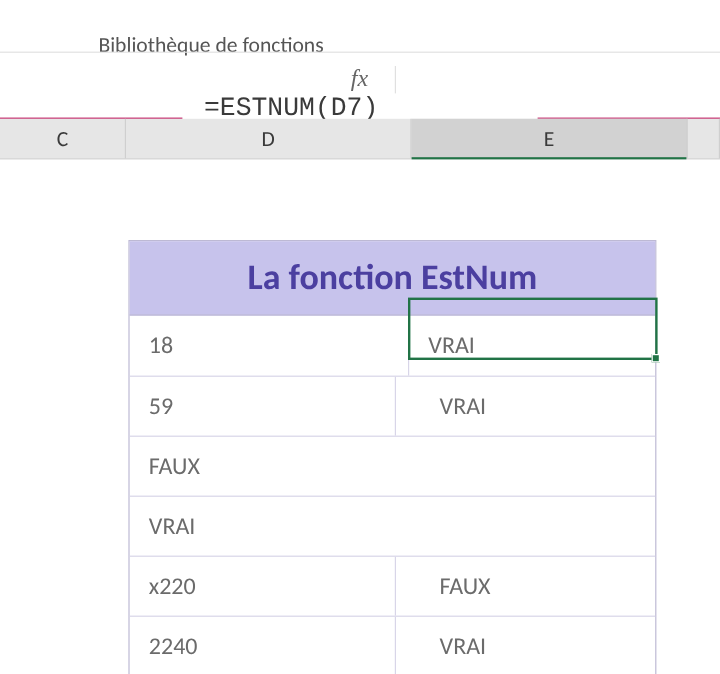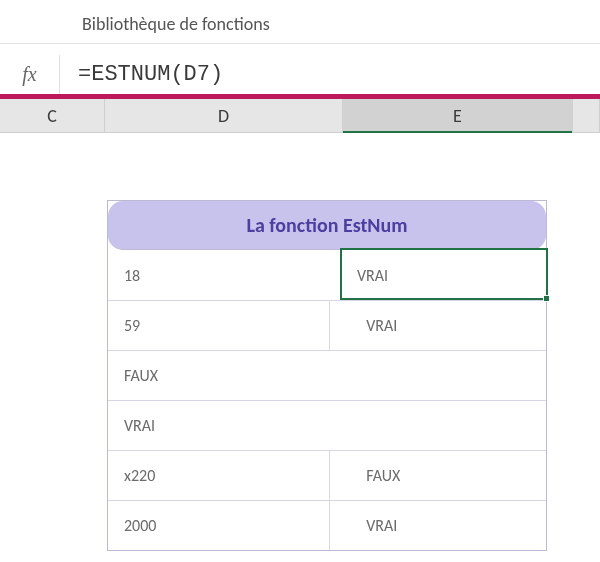--- a/index.html
+++ b/index.html
@@ -1,44 +1,45 @@
 <!DOCTYPE html>
 <html><head>
 <meta charset="utf-8">
 <style>
   * { box-sizing: border-box; margin: 0; padding: 0; }
   html, body { width: 600px; height: 562px; background: #ffffff; font-family: "Segoe UI", "Calibri Light", Calibri, Arial, sans-serif; overflow: hidden; }
 
   
   .ribbon-label {
     position: absolute;
-    top: 13px;
+    top: 26px;
     left: 82px;
     font-size: 18px;
     color: #555;
     font-weight: 300;
   }
   .ribbon-sep {
     position: absolute;
     top: 43px;
     left: 0;
     width: 600px;
     border-top: 1px solid #e2e2e2;
   }
 
   
   .formula-bar {
     position: absolute;
     top: 55px;
     left: 0;
     width: 600px;
     height: 44px;
-    border-bottom: 5px solid #be185d;
-    display: flex;
-    align-items: center;
+    border-bottom: 1px solid #be185d;
+    display: flex;
+    align-items: center;
+    flex-direction: column;
   }
   .fx-label {
     width: 60px;
     text-align: center;
     font-style: italic;
     font-family: "Cambria Math", Georgia, serif;
     font-size: 20px;
     color: #666;
     border-right: 1px solid #e0e0e0;
     height: 100%;
@@ -110,36 +111,35 @@
   .data-table {
     position: absolute;
     top: 67px;
     left: 107px;
     width: 440px;
     border: 1px solid #bdb9d4;
   }
   .dt-header {
     background: #c7c3ec;
     text-align: center;
-    font-size: 20px;
+    font-size: 30px;
     color: #4b3fa0;
     font-weight: 600;
     padding: 12px 0;
     border-bottom: 1px solid #bdb9d4;
-    border-radius: 15px;
   }
   .dt-row {
     display: flex;
     height: 50px;
   }
   .dt-row + .dt-row { border-top: 1px solid #d8d5e8; gap: 20px; }
   .dt-cell {
     display: flex;
     align-items: center;
-    font-size: 16px;
+    font-size: 20px;
     color: #6b6b6b;
     padding-left: 16px;
   }
   .dt-cell.left { width: 234px; border-right: 1px solid #d8d5e8; }
   .dt-cell.right { width: 206px; }
 
   
   .active-cell {
     position: absolute;
     top: 115px;
@@ -193,21 +193,21 @@
       <div class="dt-cell right">FAUX</div>
     </div>
     <div class="dt-row">
       <div class="dt-cell right">VRAI</div>
     </div>
     <div class="dt-row">
       <div class="dt-cell left">x220</div>
       <div class="dt-cell right">FAUX</div>
     </div>
     <div class="dt-row">
-      <div class="dt-cell left">2000</div>
+      <div class="dt-cell left">2240</div>
       <div class="dt-cell right">VRAI</div>
     </div>
   </div>
 
   <div class="active-cell">
     <div class="fill-handle"></div>
   </div>
 </div>
 
 </body></html>

